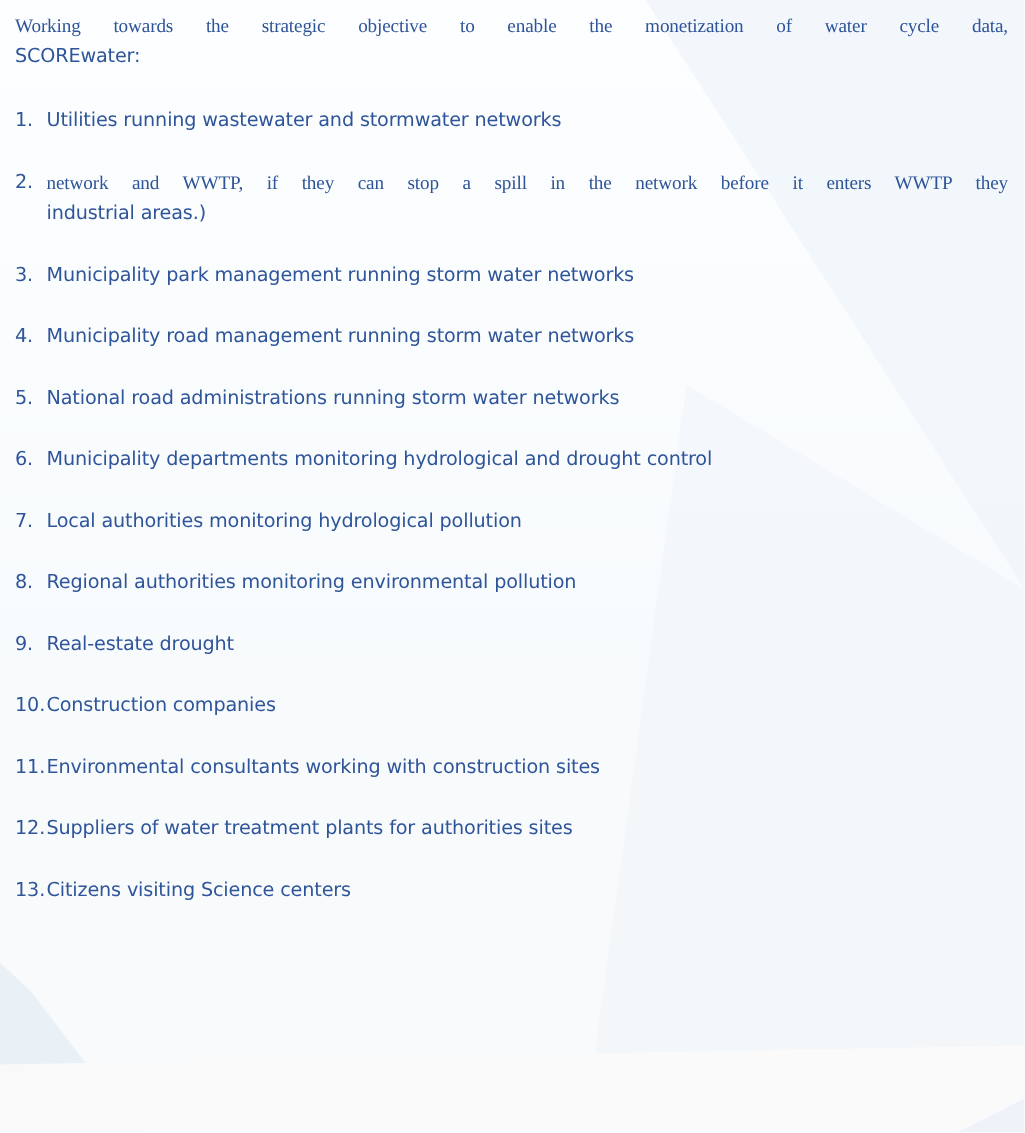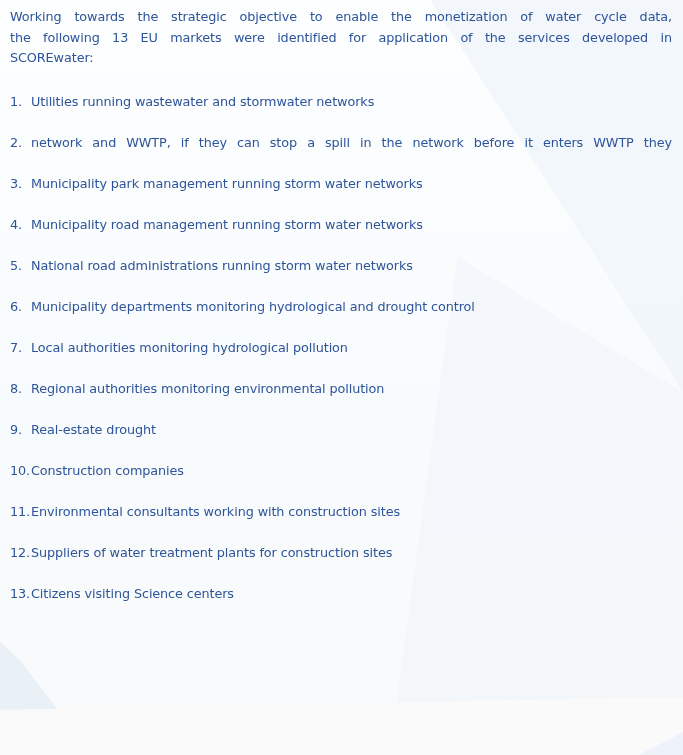--- a/index.html
+++ b/index.html
@@ -21,56 +21,56 @@
   .content {
     position:relative; z-index:1;
     padding:7px 11px 0 10px;
     font-size:12.8px;
     line-height:20.5px;
     letter-spacing:-0.1px;
   }
   .para { margin:0 0 20.5px 0; }
   .intro { margin-bottom:23px; }
   .line { min-height:20.5px; }
-  .line.just { text-align:justify; text-align-last:justify; }
+  .line.just { text-align:justify; text-align-last:justify;font-family:Liberation Serif, serif; }
   ol.market-list { list-style:none; margin:0; padding:0; }
   li.item { display:flex; margin:0 0 20.5px 0; }
   .num { flex:0 0 21px; }
   .item-text { flex:1; min-width:0; }
 </style>
 </head>
 <body>
 
 <div class="page">
   <div class="bg">
     <div class="sw sw1"></div>
     <div class="sw sw2"></div>
     <div class="sw sw3"></div>
     <div class="sw sw4"></div>
     <div class="sw sw5"></div>
   </div>
 
   <div class="content">
     <div class="para intro" id="intro">
         <div class="line just">Working towards the strategic objective to enable the monetization of  water cycle data,</div>
-        <div class="line just">the following 13 EU markets were identified for application of the services developed in</div>
         <div class="line">SCOREwater:</div>
       </div>
     <ol class="market-list" id="market-list">
   <li class="item">
     <span class="num">1.</span>
     <div class="item-text">
             <div class="line">Utilities running wastewater and stormwater networks</div>
           </div>
   </li>
 
   <li class="item">
     <span class="num">2.</span>
     <div class="item-text">
             <div class="line just">network and WWTP, if they can stop a spill in the network before it enters WWTP they</div>
+            <div class="line">industrial areas.)</div>
           </div>
   </li>
 
   <li class="item">
     <span class="num">3.</span>
     <div class="item-text">
             <div class="line">Municipality park management running storm water networks</div>
           </div>
   </li>
 
@@ -126,21 +126,21 @@
   <li class="item">
     <span class="num">11.</span>
     <div class="item-text">
             <div class="line">Environmental consultants working with construction sites</div>
           </div>
   </li>
 
   <li class="item">
     <span class="num">12.</span>
     <div class="item-text">
-            <div class="line">Suppliers of water treatment plants for construction sites</div>
+            <div class="line">Suppliers of water treatment plants for authorities sites</div>
           </div>
   </li>
 
   <li class="item">
     <span class="num">13.</span>
     <div class="item-text">
             <div class="line">Citizens visiting Science centers</div>
           </div>
   </li>
 </ol>

